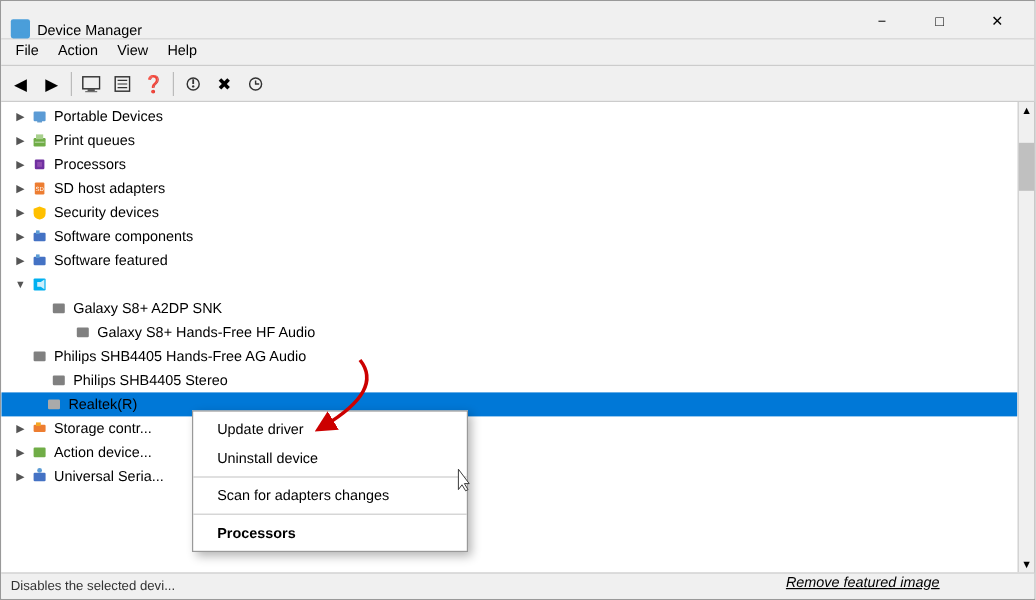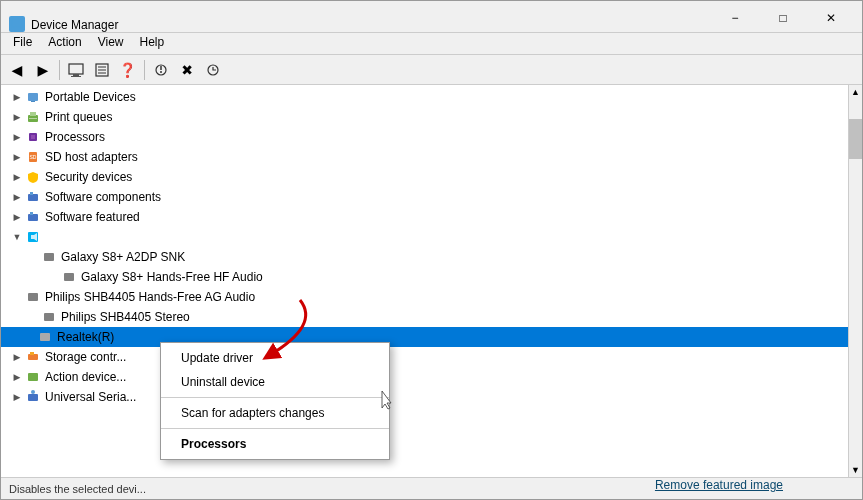--- a/index.html
+++ b/index.html
@@ -225,24 +225,25 @@
       height: 20px;
       pointer-events: none;
       z-index: 300;
     }
 
     
     .remove-link {
       position: absolute;
       bottom: 8px;
       right: 80px;
-      color: #0c4a6e;
+      color: #000000;
       font-size: 12px;
       text-decoration: underline;
       cursor: pointer;
+      font-style: italic;
     }
 
     
     .scrollbar-track {
       width: 14px;
       background: #f0f0f0;
       border-left: 1px solid #ccc;
       display: flex;
       flex-direction: column;
       flex-shrink: 0;

